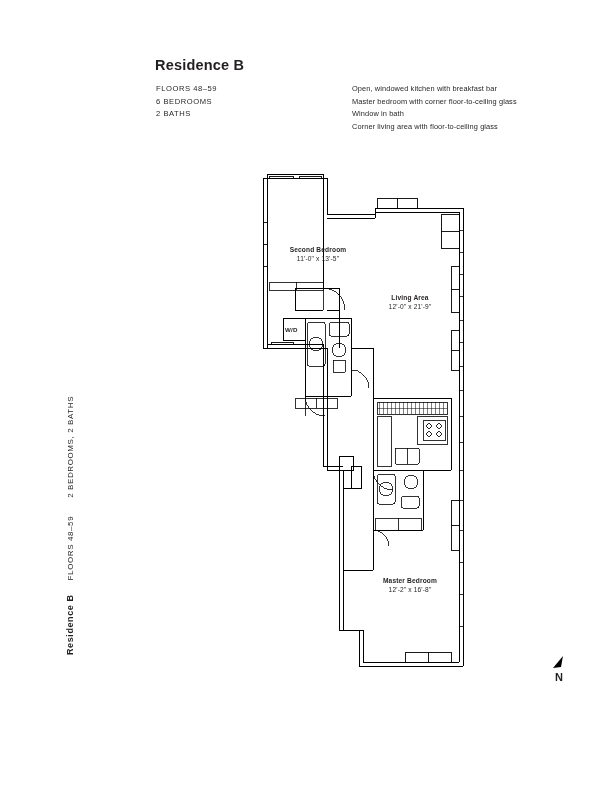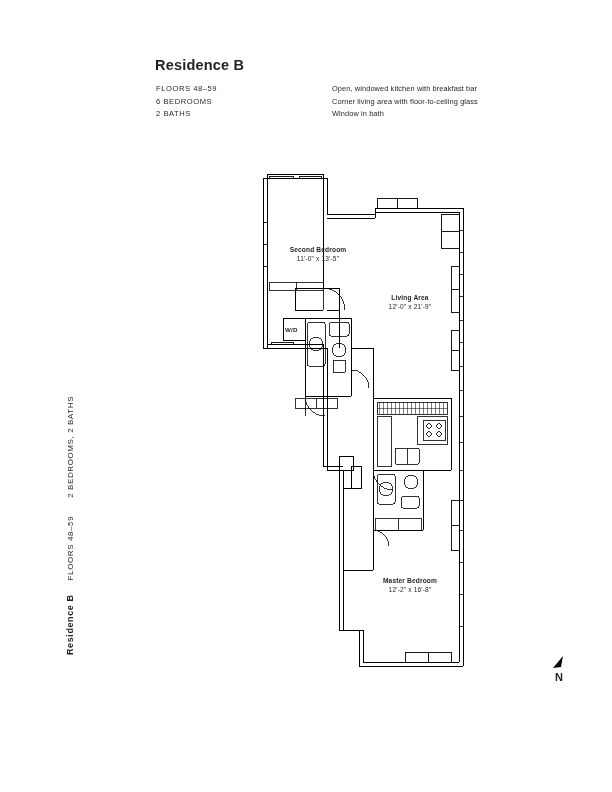--- a/index.html
+++ b/index.html
@@ -28,21 +28,21 @@
   #spec-list {
     position: absolute;
     left: 156px;
     top: 83px;
     font-size: 7.6px;
     letter-spacing: 0.55px;
     line-height: 12.6px;
   }
   #feature-list {
     position: absolute;
-    left: 332px;
+    left: 352px;
     top: 83px;
     font-size: 7.4px;
     letter-spacing: 0.1px;
     line-height: 12.6px;
   }
   #spec-list div, #feature-list div { white-space: nowrap; }
 
   
   #side-label {
     position: absolute;
@@ -119,22 +119,23 @@
 <div id="title">Residence B</div>
 
 <div id="spec-list">
   <div>FLOORS 48–59</div>
   <div>6 BEDROOMS</div>
   <div>2 BATHS</div>
 </div>
 
 <div id="feature-list">
   <div>Open, windowed kitchen with breakfast bar</div>
+  <div>Master bedroom with corner floor-to-ceiling glass</div>
+  <div>Window in bath</div>
   <div>Corner living area with floor-to-ceiling glass</div>
-  <div>Window in bath</div>
 </div>
 
 <div id="side-label">
   <span class="resb">Residence B</span><span class="sp1"></span><span>FLOORS 48–59</span><span class="sp2"></span><span>2 BEDROOMS, 2 BATHS</span>
 </div>
 
 <div id="plan">
 <svg width="230" height="510" viewBox="0 0 230 510" xmlns="http://www.w3.org/2000/svg" fill="none" stroke="#000" stroke-width="1" shape-rendering="crispEdges">
 
   <g stroke="#000" stroke-width="1">

